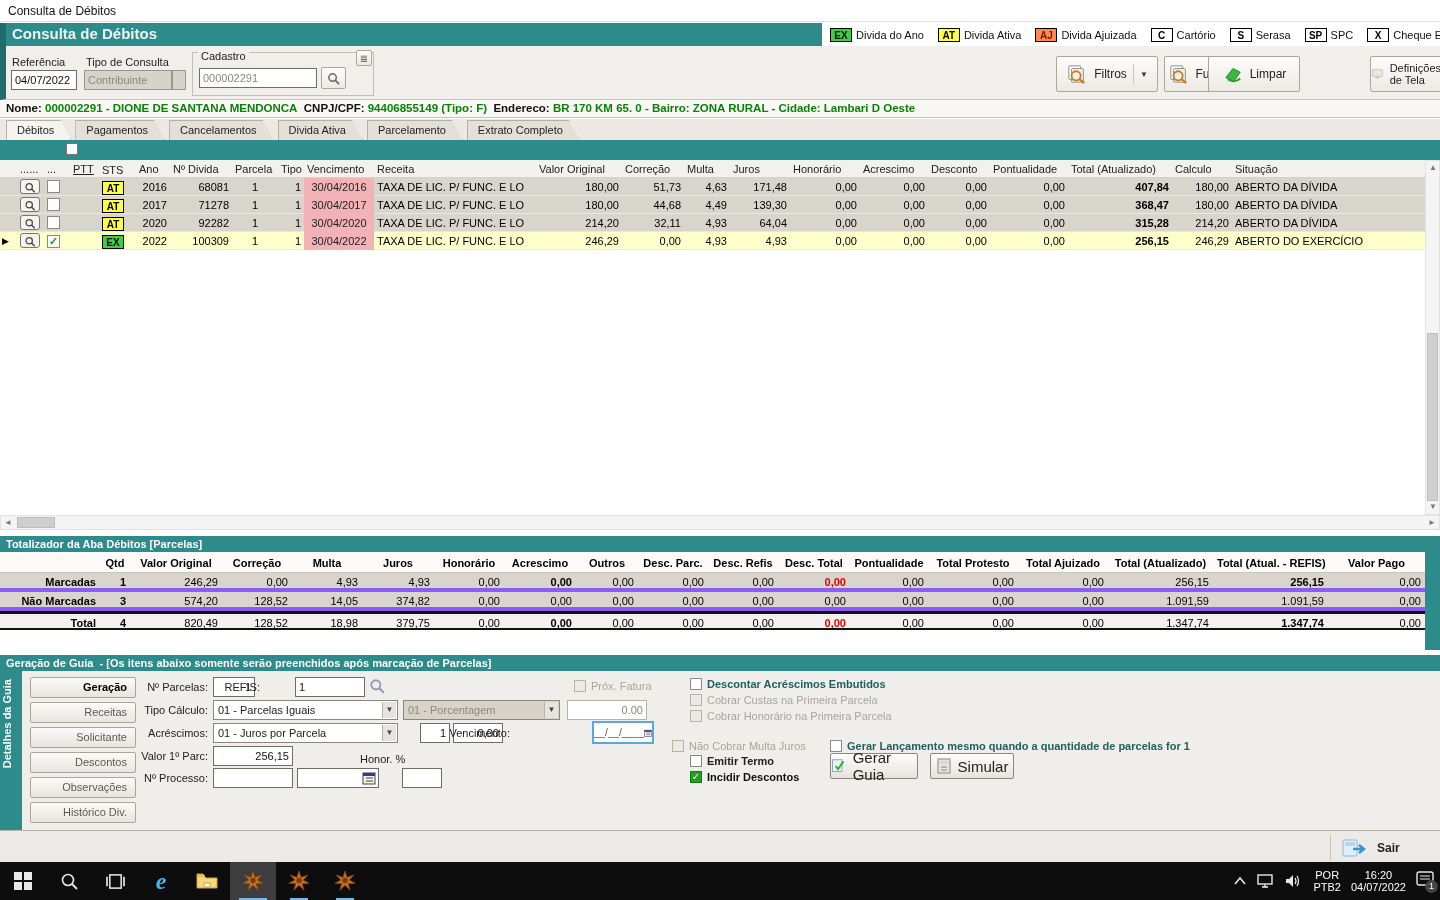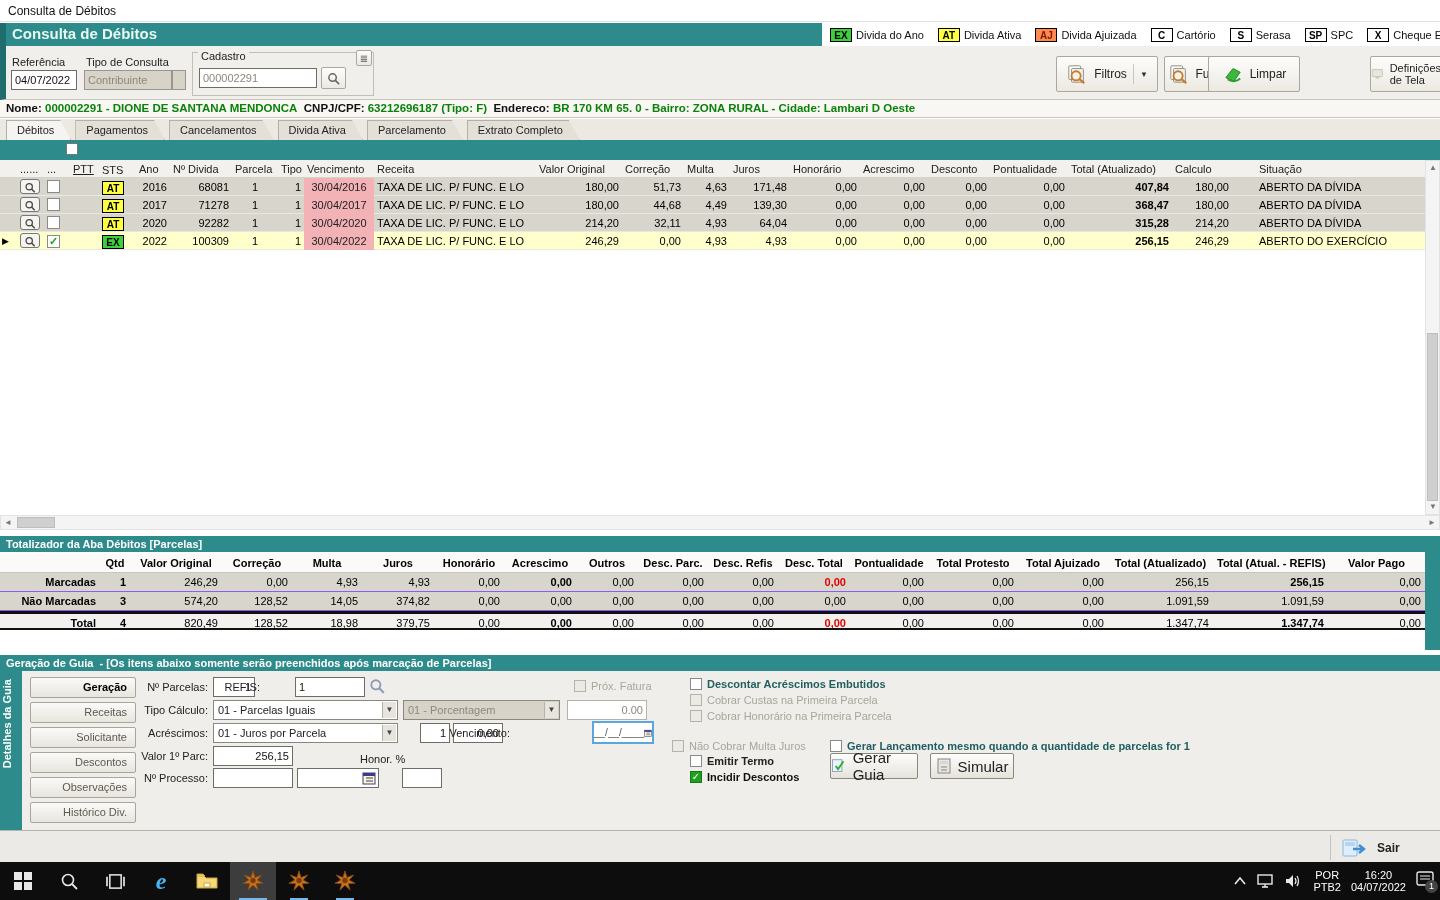--- a/index.html
+++ b/index.html
@@ -44,21 +44,21 @@
 
   
   #gridwrap { left:0; top:160px; width:1425px; height:355px; background:#fff; font-size:11px; }
   .grow { display:flex; height:18px; line-height:18px; }
   #gridhead { background:#f3f1ed; border-bottom:1px solid #d5d2c9; color:#222; height:18px; }
   .gc { height:18px; overflow:hidden; white-space:nowrap; padding:0 3px; }
   .ar { text-align:right; } .ac { text-align:center; }
   .c0{width:18px;padding:0;} .c1{width:26px;padding:0 2px;} .c2{width:26px;} .c3{width:30px;text-decoration:underline;} .c4{width:36px;padding:1px 2px;}
   .c5{width:34px;} .c6{width:62px;} .c7{width:46px;} .c8{width:26px;} .c9{width:70px;} .c10{width:162px;}
   .c11{width:86px;} .c12{width:62px;} .c13{width:46px;} .c14{width:60px;} .c15{width:70px;} .c16{width:68px;}
-  .c17{width:62px;} .c18{width:78px;} .c19{width:104px;} .c20{width:60px;} .c21{flex:1;margin-left:24px;}
+  .c17{width:62px;} .c18{width:78px;} .c19{width:104px;} .c20{width:60px;} .c21{flex:1;}
   .r-gray { background:#d8d5cc; border-bottom:1px solid #e9e7e1; }
   .r-sel  { background:#ffffcc; border-bottom:1px solid #e9e7e1; }
   .venc { background:#f2b2b6; color:#222; text-align:center; }
   .tot-b { font-weight:bold; }
   .cb { display:inline-block; width:13px; height:13px; margin-top:2px; background:#fff; border:1px solid #8a8a8a; line-height:11px; text-align:center; font-size:11px; color:#1fa01f; font-weight:bold; }
   .magbtn { display:inline-block; width:20px; height:15px; margin-top:1px; background:#f6f4f0; border:1px solid #777; border-radius:3px; text-align:center; }
   .marker { font-size:9px; color:#000; padding-left:2px; }
 
   
   .sbar { position:absolute; background:#f4f4f4; border:1px solid #e2e2e2; }
@@ -71,21 +71,21 @@
   #tottable { left:0; top:554px; width:1425px; font-size:11px; }
   .trow { display:flex; height:19px; line-height:19px; }
   .tc { overflow:hidden; white-space:nowrap; padding:0 4px; }
   .t-lab{width:100px; text-align:right; font-weight:bold;}
   .t0{width:30px;} .t1{width:92px;} .t2{width:70px;} .t3{width:70px;} .t4{width:72px;} .t5{width:70px;} .t6{width:72px;}
   .t7{width:62px;} .t8{width:70px;} .t9{width:70px;} .t10{width:72px;} .t11{width:78px;} .t12{width:90px;} .t13{width:90px;}
   .t14{width:105px;} .t15{width:115px;} .t16{flex:1;}
   #tothead { background:#fbfaf8; font-weight:bold; border-bottom:1px solid #c9c6bd; }
   #tothead .tc { text-align:center; }
   #tothead .t-lab { visibility:hidden; }
-  .trow.data { background:#d8d5cc; border-bottom:1px solid #8b5cf6; }
+  .trow.data { background:#d8d5cc; border-bottom:4px solid #8b5cf6; }
   .trow.total { background:#f3f1ed; border-top:3px solid #111; border-bottom:2px solid #111; }
   .tval { text-align:right; }
   .red { color:#e00000; font-weight:bold; }
 
   
   #gerbar { left:0; top:655px; width:1440px; height:16px; }
   #gerbody { left:0; top:671px; width:1440px; height:159px; background:#f0eeea; }
   #gerside { position:absolute; left:0; top:0; width:22px; height:159px; background:#2e8b8b; }
   #gerside span { position:absolute; left:1px; top:8px; color:#fff; font-weight:bold; font-size:11px; writing-mode:vertical-rl; transform:rotate(180deg); white-space:nowrap; }
   .sidebtn { position:absolute; left:30px; width:106px; height:21px; background:linear-gradient(#fbfaf8,#e8e5de); border:1px solid #a8a59b; border-radius:2px; font-size:11px; color:#5d594f; text-align:right; padding:0 8px; line-height:19px; }
@@ -206,21 +206,21 @@
         <rect x="7" y="14" width="6" height="2" fill="#c5c2b8"></rect>
       </svg>
     <span><span>Definições</span><br><span>de Tela</span></span>
   </span>
 </div>
 
 <div id="namebar" class="abs">
   <span class="k">Nome:</span>
   <span class="v">000002291 - DIONE DE SANTANA MENDONCA</span>&nbsp;
   <span class="k">CNPJ/CPF:</span>
-  <span class="v">63212696187 (Tipo: F)</span>&nbsp;
+  <span class="v">94406855149 (Tipo: F)</span>&nbsp;
   <span class="k">Endereco:</span>
   <span class="v">BR 170 KM 65. 0 - Bairro: ZONA RURAL - Cidade: Lambari D Oeste</span>
 </div>
 
 <div id="tabsrow" class="abs">
   <span class="tab active">Débitos</span>
   <span class="tab">Pagamentos</span>
   <span class="tab">Cancelamentos</span>
   <span class="tab">Divida Ativa</span>
   <span class="tab">Parcelamento</span>

